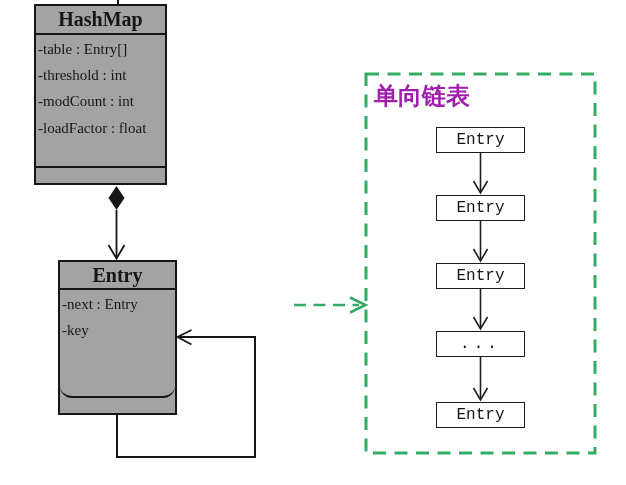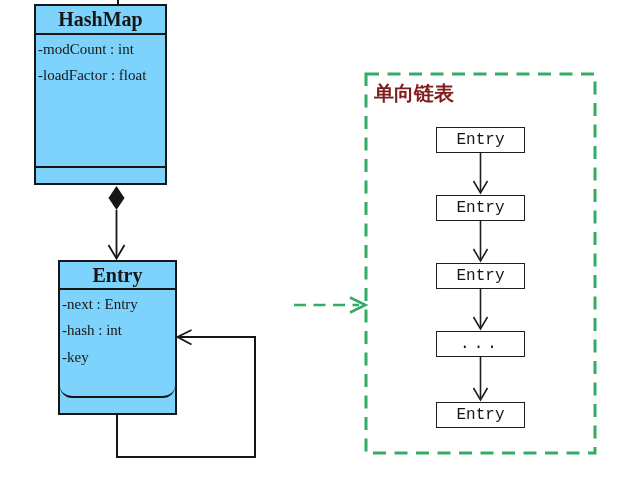--- a/index.html
+++ b/index.html
@@ -16,21 +16,21 @@
     left: 0; top: 0;
     width: 626px; height: 485px;
     z-index: 10;
     pointer-events: none;
   }
   
   .uml-box {
     position: absolute;
     box-sizing: border-box;
     border: 2px solid #161616;
-    background: #7dd3fc;
+    background: #a3a3a3;
     z-index: 2;
     display: flex;
     flex-direction: column;
   }
   .uml-box .uml-title {
     box-sizing: border-box;
     border-bottom: 2px solid #161616;
     font-weight: bold;
     font-size: 20px;
     text-align: center;
@@ -82,45 +82,46 @@
   .ll-node-3 { top: 263px; }
   .ll-node-4 { top: 331px; letter-spacing: 4px; }
   .ll-node-5 { top: 402px; }
 
   .ll-label {
     position: absolute;
     left: 374px;
     top: 80px;
     z-index: 3;
     font-family: "Liberation Sans", "DejaVu Sans", sans-serif;
-    font-size: 20px;
+    font-size: 24px;
     font-weight: bold;
-    color: #7f1d1d;
+    color: #a21caf;
     white-space: nowrap;
   }
 </style>
 </head>
 <body>
 
 <div class="canvas">
 
   <div class="uml-box hashmap-box">
     <div class="uml-title">HashMap</div>
     <div class="uml-attrs">
+      <div class="uml-attr">-table : Entry[]</div>
+      <div class="uml-attr">-threshold : int</div>
       <div class="uml-attr">-modCount : int</div>
       <div class="uml-attr">-loadFactor : float</div>
     </div>
     <div class="uml-ops"></div>
   </div>
 
   <div class="uml-box entry-box">
     <div class="uml-title">Entry</div>
     <div class="uml-attrs">
       <div class="uml-attr">-next : Entry</div>
-      <div class="uml-attr">-hash : int</div>
       <div class="uml-attr">-key</div>
     </div>
     <div class="uml-ops"></div>
   </div>
 
   <div class="ll-label">单向链表</div>
 
   <div class="ll-node ll-node-1">Entry</div>
   <div class="ll-node ll-node-2">Entry</div>
   <div class="ll-node ll-node-3">Entry</div>

